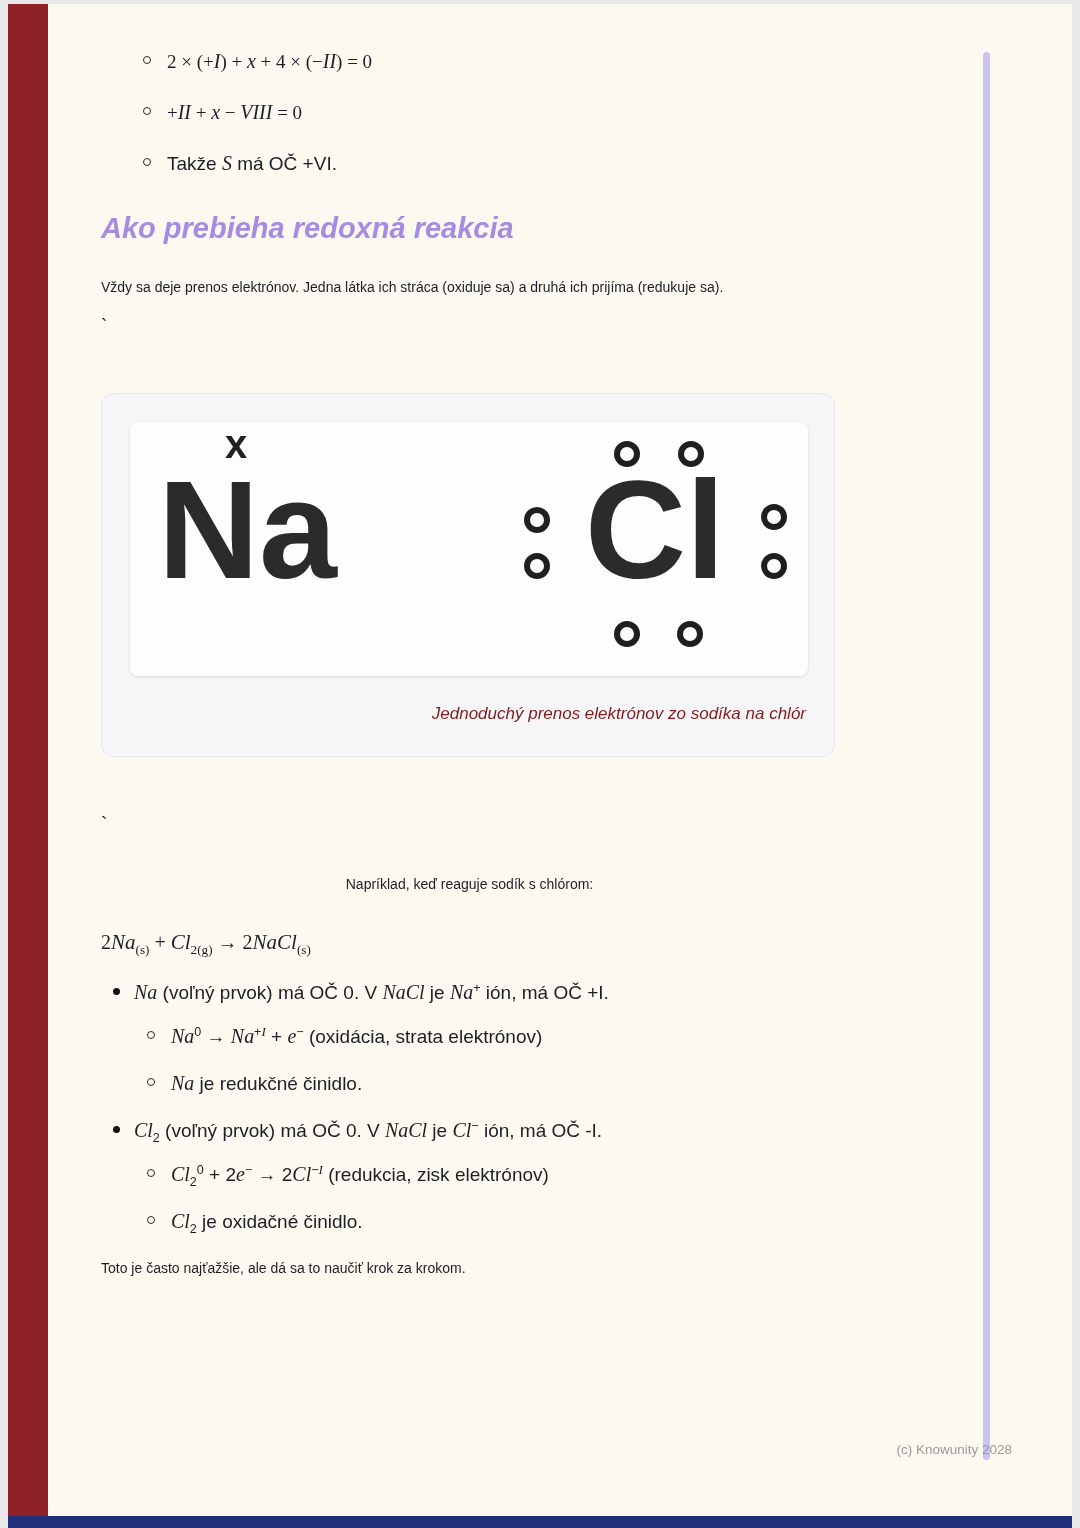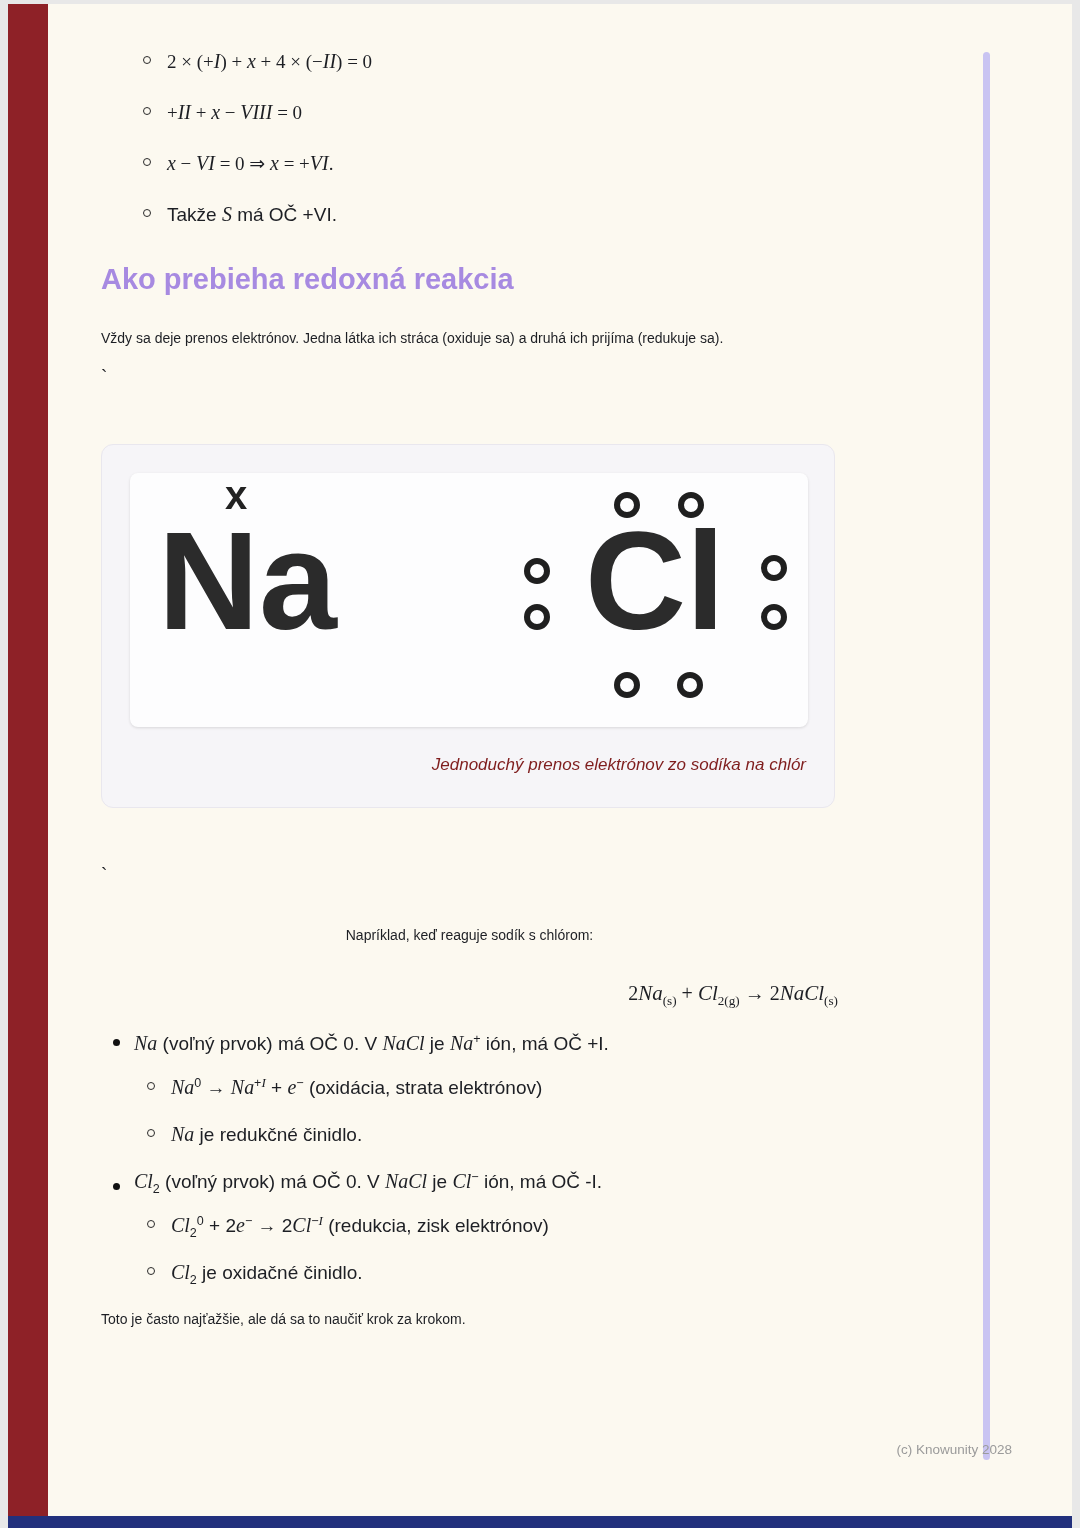--- a/index.html
+++ b/index.html
@@ -21,21 +21,21 @@
 
   .li { display:flex; align-items:flex-start; }
   .cbul { width:8px; height:8px; border:1.6px solid #2b2b2b; border-radius:50%;
           margin:8px 16px 0 0; flex:none; }
   .dbul { width:7px; height:7px; background:#111; border-radius:50%; margin:9px 14px 0 0; flex:none; }
   .ltext { font-size:19px; line-height:1.4; }
 
   .clist { padding-left:42px; }
   .clist .li { margin-bottom:23px; }
 
-  .h { font-size:29px; font-weight:700; color:#a78ae1; line-height:1.38; margin-top:30px; }
+  .h { font-size:29px; font-weight:700; color:#a78ae1; line-height:1.38; margin-top:30px;font-style:italic; }
   .h1 { margin-bottom:26px; }
   .para { font-size:14px; line-height:1.95; }
   .tick { font-size:19px; margin-top:14px; }
   .tick2 { margin-top:56px; }
 
   .figure {
     margin-top:56px; width:734px; background:#f6f5f8; border:1px solid #e9e7ee;
     border-radius:12px; padding:28px 28px 32px 28px;
   }
   .figure-inner {
@@ -47,47 +47,43 @@
   .na { left:28px; top:38px; }
   .cl { left:455px; top:38px; }
   .ring { position:absolute; width:26px; height:26px; border:6px solid #1f1f1f; border-radius:50%; }
   .r1 { left:484px; top:19px; }  .r2 { left:548px; top:19px; }
   .r3 { left:394px; top:85px; }  .r4 { left:394px; top:131px; }
   .r5 { left:631px; top:82px; }  .r6 { left:631px; top:131px; }
   .r7 { left:484px; top:199px; } .r8 { left:547px; top:199px; }
   .caption { margin-top:28px; text-align:right; font-style:italic; color:#7f1d1d; font-size:17px; }
 
   .lead { margin-top:36px;text-align:center; }
-  .eq { margin-top:32px;text-align:right; }
+  .eq { margin-top:32px; }
   .dlist { margin-top:24px; padding-left:12px; }
   .sublist { margin-top:16px; margin-left:34px; }
   .sublist .li { margin-bottom:19px; }
-  .mt { margin-top:10px;align-items:center; }
+  .mt { margin-top:10px; }
   .h2 { margin-top:40px; margin-bottom:22px; }
 </style>
 </head>
 <body>
 
 <div class="page">
   <div class="left-bar"></div>
 
   <div class="content">
 
     <div class="clist">
       <div class="li">
         <span class="cbul"></span>
         <div class="ltext math rich">2 × (+<span class="mi">I</span>) + <span class="mi">x</span> + 4 × (−<span class="mi">II</span>) = 0</div>
       </div>
       <div class="li">
         <span class="cbul"></span>
         <div class="ltext math rich">+<span class="mi">II</span> + <span class="mi">x</span> − <span class="mi">VIII</span> = 0</div>
-      </div>
-      <div class="li">
-        <span class="cbul"></span>
-        <div class="ltext math rich"><span class="mi">x</span> − <span class="mi">VI</span> = 0 ⇒ <span class="mi">x</span> = +<span class="mi">VI</span>.</div>
       </div>
       <div class="li">
         <span class="cbul"></span>
         <div class="ltext rich">Takže <span class="mi">S</span> má OČ +VI.</div>
       </div>
     </div>
 
     <h1 class="h h1">Ako prebieha redoxná reakcia</h1>
 
     <p class="para">Vždy sa deje prenos elektrónov. Jedna látka ich stráca (oxiduje sa) a druhá ich prijíma (redukuje sa).</p>

